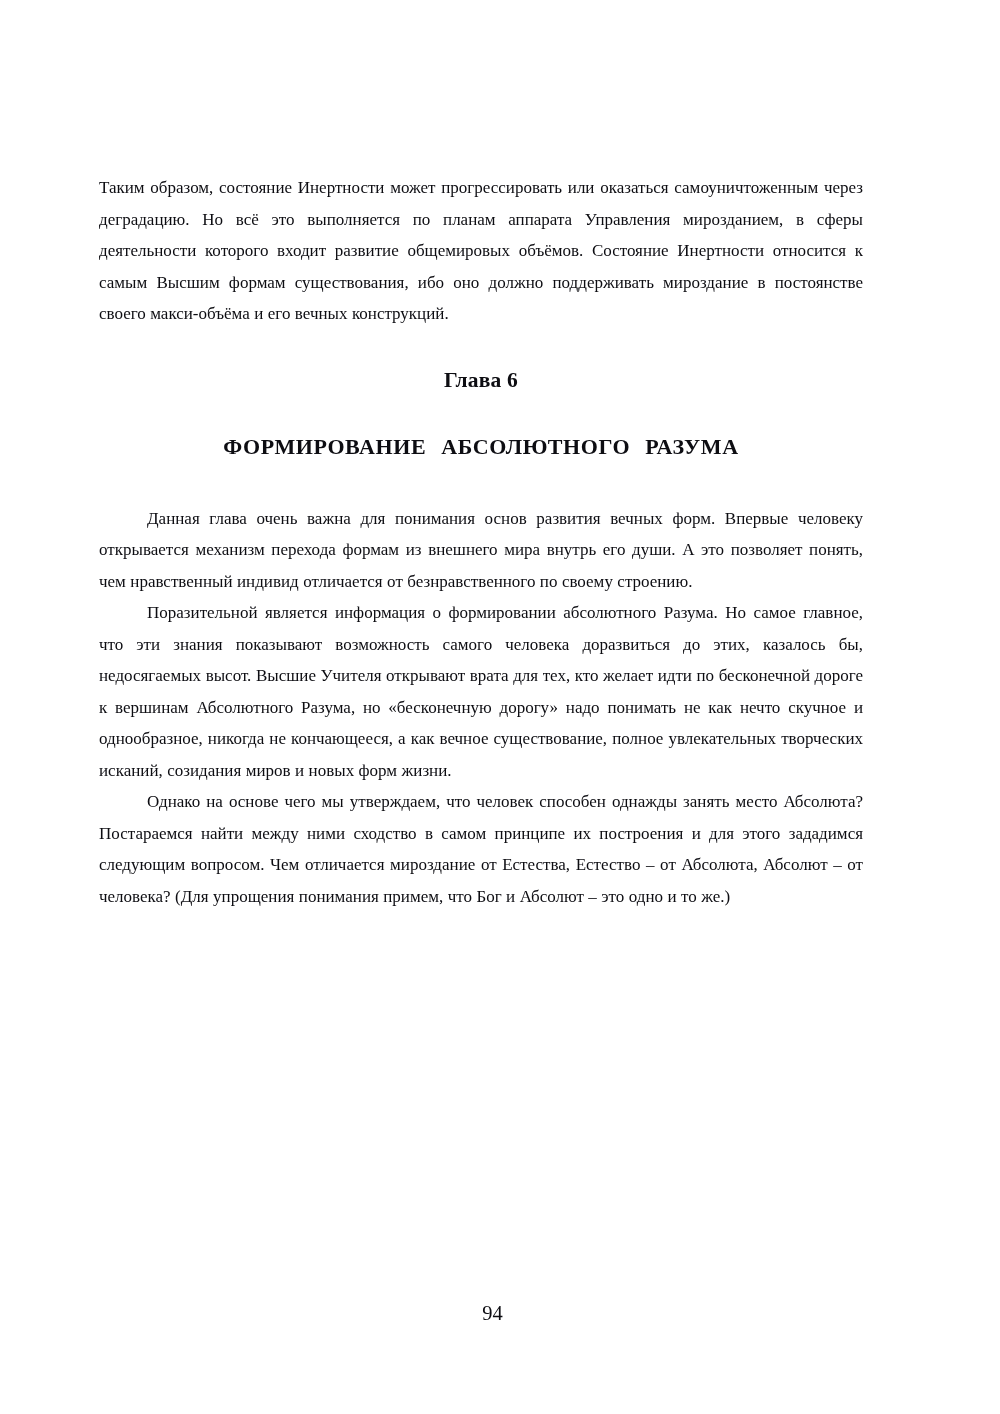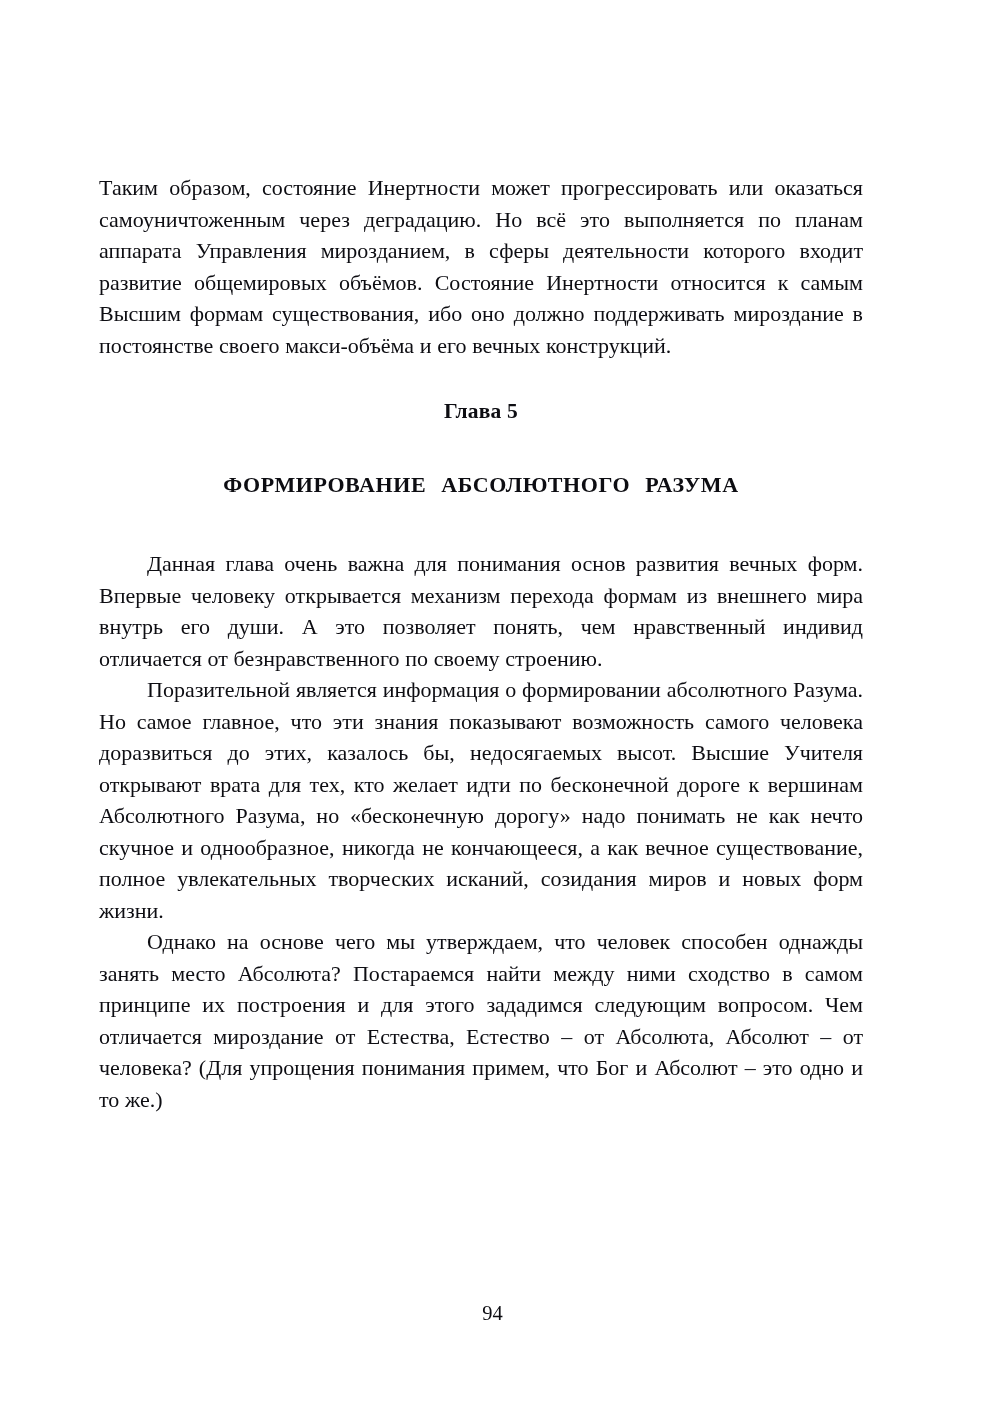--- a/index.html
+++ b/index.html
@@ -22,21 +22,21 @@
 
   .text-column {
     position: absolute;
     left: 99px;
     top: 172px;
     width: 764px;
   }
 
   p.body-par {
     margin: 0;
-    font-size: 22px;
+    font-size: 17px;
     line-height: 31.5px;
     text-align: justify;
     text-justify: inter-word;
     text-indent: 0;
     letter-spacing: 0.0px;
     word-spacing: 0.2px;
     hyphens: manual;
   }
   p.body-par.indent {
     text-indent: 48px;
@@ -47,21 +47,21 @@
 
   .chapter-label {
     margin: 0;
     text-align: center;
     font-size: 21.5px;
     font-weight: bold;
     line-height: 28px;
     letter-spacing: 0.2px;
   }
   .chapter-title {
-    margin: 16px;
+    margin: 9px;
     text-align: center;
     font-size: 22px;
     font-weight: bold;
     line-height: 28px;
     letter-spacing: 0.6px;
     word-spacing: 9px;
   }
 
   .gap-before-chapter { height: 36px; }
   .gap-between-headings { height: 30px; }
@@ -82,21 +82,21 @@
 <body>
 
 <div class="page">
 
   <div class="text-column">
 
     <p class="body-par last-line-left">Таким образом, состояние Инертности может прогрессировать или оказаться самоуничтоженным через деградацию. Но всё это выполняется по планам аппарата Управления мирозданием, в сферы деятельности которого входит развитие общемировых объёмов. Состояние Инертности относится к самым Высшим формам существования, ибо оно должно поддерживать мироздание в постоянстве своего макси-объёма и его вечных конструкций.</p>
 
     <div class="gap-before-chapter"></div>
 
-    <p class="chapter-label">Глава 5</p>
+    <p class="chapter-label">Глава 6</p>
 
     <div class="gap-between-headings"></div>
 
     <p class="chapter-title">ФОРМИРОВАНИЕ АБСОЛЮТНОГО РАЗУМА</p>
 
     <div class="gap-after-title"></div>
 
     <p class="body-par indent last-line-left">Данная глава очень важна для понимания основ развития вечных форм. Впервые человеку открывается механизм перехода формам из внешнего мира внутрь его души. А это позволяет понять, чем нравственный индивид отличается от безнравственного по своему строению.</p>
 
     <p class="body-par indent last-line-left">Поразительной является информация о формировании абсолютного Разума. Но самое главное, что эти знания показывают возможность самого человека доразвиться до этих, казалось бы, недосягаемых высот. Высшие Учителя открывают врата для тех, кто желает идти по бесконечной дороге к вершинам Абсолютного Разума, но «бесконечную дорогу» надо понимать не как нечто скучное и однообразное, никогда не кончающееся, а как вечное существование, полное увлекательных творческих исканий, созидания миров и новых форм жизни.</p>

